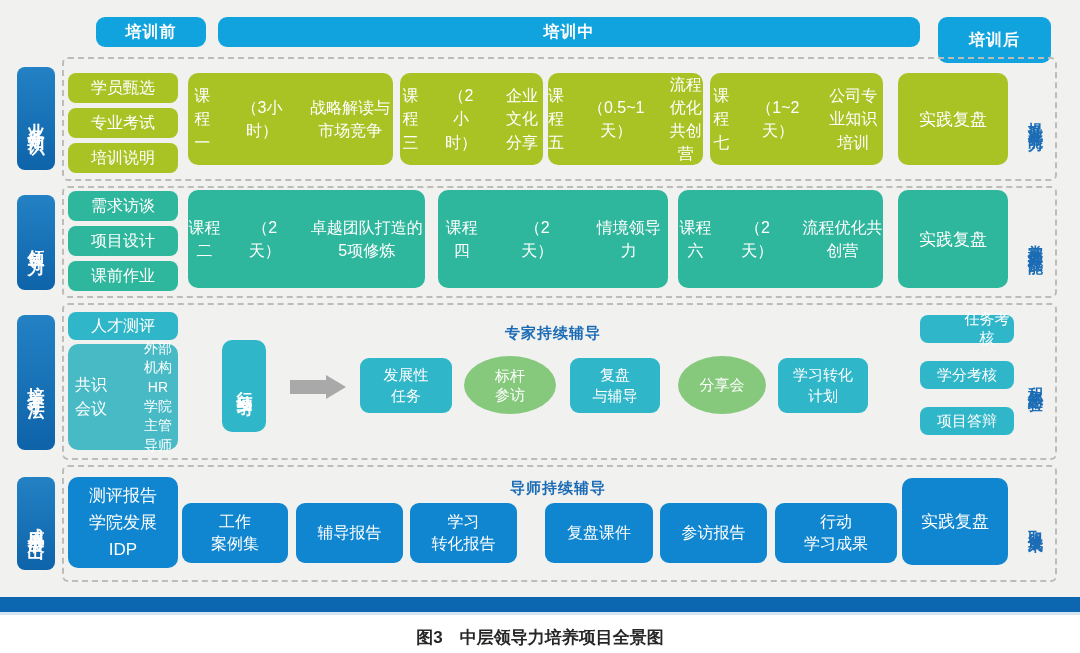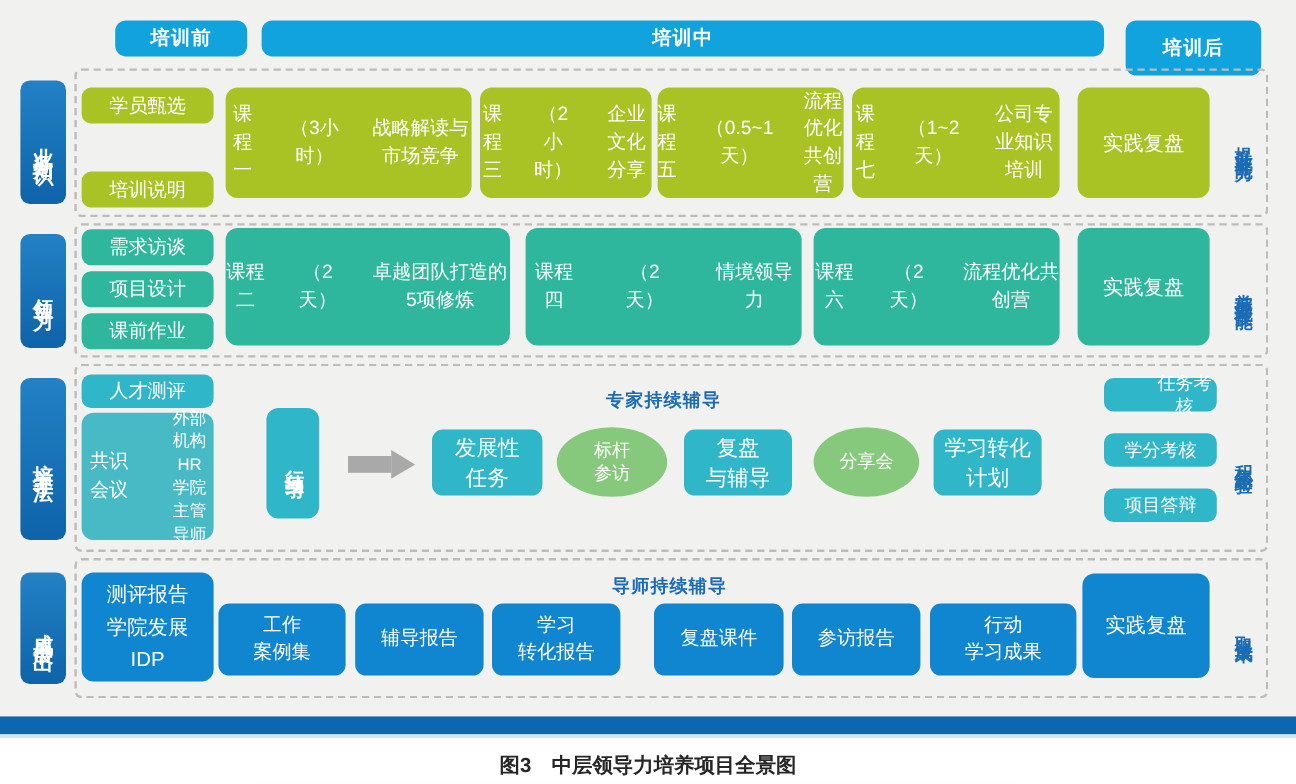--- a/index.html
+++ b/index.html
@@ -43,21 +43,21 @@
   .g1{background:var(--business-green,#a9c325);}
   .g2{background:var(--leadership-teal,#2eb79c);}
   .g3{background:var(--methods-cyan,#30b6c9);}
   .g3l{background:var(--methods-cyan-light,#47bac5);}
   .g4{background:var(--outcome-blue,#0f86cf);}
   .ellipse{
     border-radius:50%;background:var(--ellipse-green,#86c97d);color:#fff;font-size:15px;line-height:1.3;
     display:flex;align-items:center;justify-content:center;text-align:center;
   }
   .flownode{
-    border-radius:9px;color:#fff;font-size:18px;line-height:1.35;text-align:center;
+    border-radius:9px;color:#fff;font-size:15px;line-height:1.35;text-align:center;
     display:flex;align-items:center;justify-content:center;
   }
   .flow-title{color:var(--accent-text-blue,#1b6cb5);font-weight:bold;font-size:15px;text-align:center;letter-spacing:1px;}
   .vtext{writing-mode:vertical-rl;letter-spacing:4px;font-weight:bold;}
   .group-head{font-size:16px;line-height:1.5;}
   .group-members{font-size:14px;line-height:1.38;}
   .arrow{display:flex;align-items:center;}
   .arrow-shaft{width:36px;height:14px;background:var(--arrow-gray,#a9a9a9);}
   .arrow-head{width:0;height:0;border-left:20px solid var(--arrow-gray,#a9a9a9);border-top:12px solid transparent;border-bottom:12px solid transparent;}
   .caption{left:0;top:626px;width:1080px;text-align:center;font-size:17px;font-weight:bold;color:#262626;white-space:pre-wrap;}
@@ -81,20 +81,21 @@
   <div class="abs side-label" style="left:17px;top:195px;width:38px;height:95px;">领导力</div>
   <div class="abs side-label" style="left:17px;top:315px;width:38px;height:135px;">培养手法</div>
   <div class="abs side-label" style="left:17px;top:477px;width:38px;height:93px;">成果展出</div>
 
   <div class="abs right-label" style="left:1016px;top:57px;width:38px;height:124px;">提升业务能力</div>
   <div class="abs right-label" style="left:1016px;top:186px;width:38px;height:112px;">掌握管理技能</div>
   <div class="abs right-label" style="left:1016px;top:303px;width:38px;height:157px;">积累经验</div>
   <div class="abs right-label" style="left:1016px;top:465px;width:38px;height:117px;">取得成果</div>
 
   <div class="abs chip g1" style="left:68px;top:73px;width:110px;height:30px;">学员甄选</div>
+  <div class="abs chip g1" style="left:68px;top:108px;width:110px;height:30px;">专业考试</div>
   <div class="abs chip g1" style="left:68px;top:143px;width:110px;height:30px;">培训说明</div>
 
   <div class="abs course g1" style="left:188px;top:73px;width:205px;height:92px;">
     <div>课程一</div>
     <div>（3小时）</div>
     <div>战略解读与市场竞争</div>
   </div>
   <div class="abs course g1" style="left:400px;top:73px;width:143px;height:92px;">
     <div>课程三</div>
     <div>（2小时）</div>

